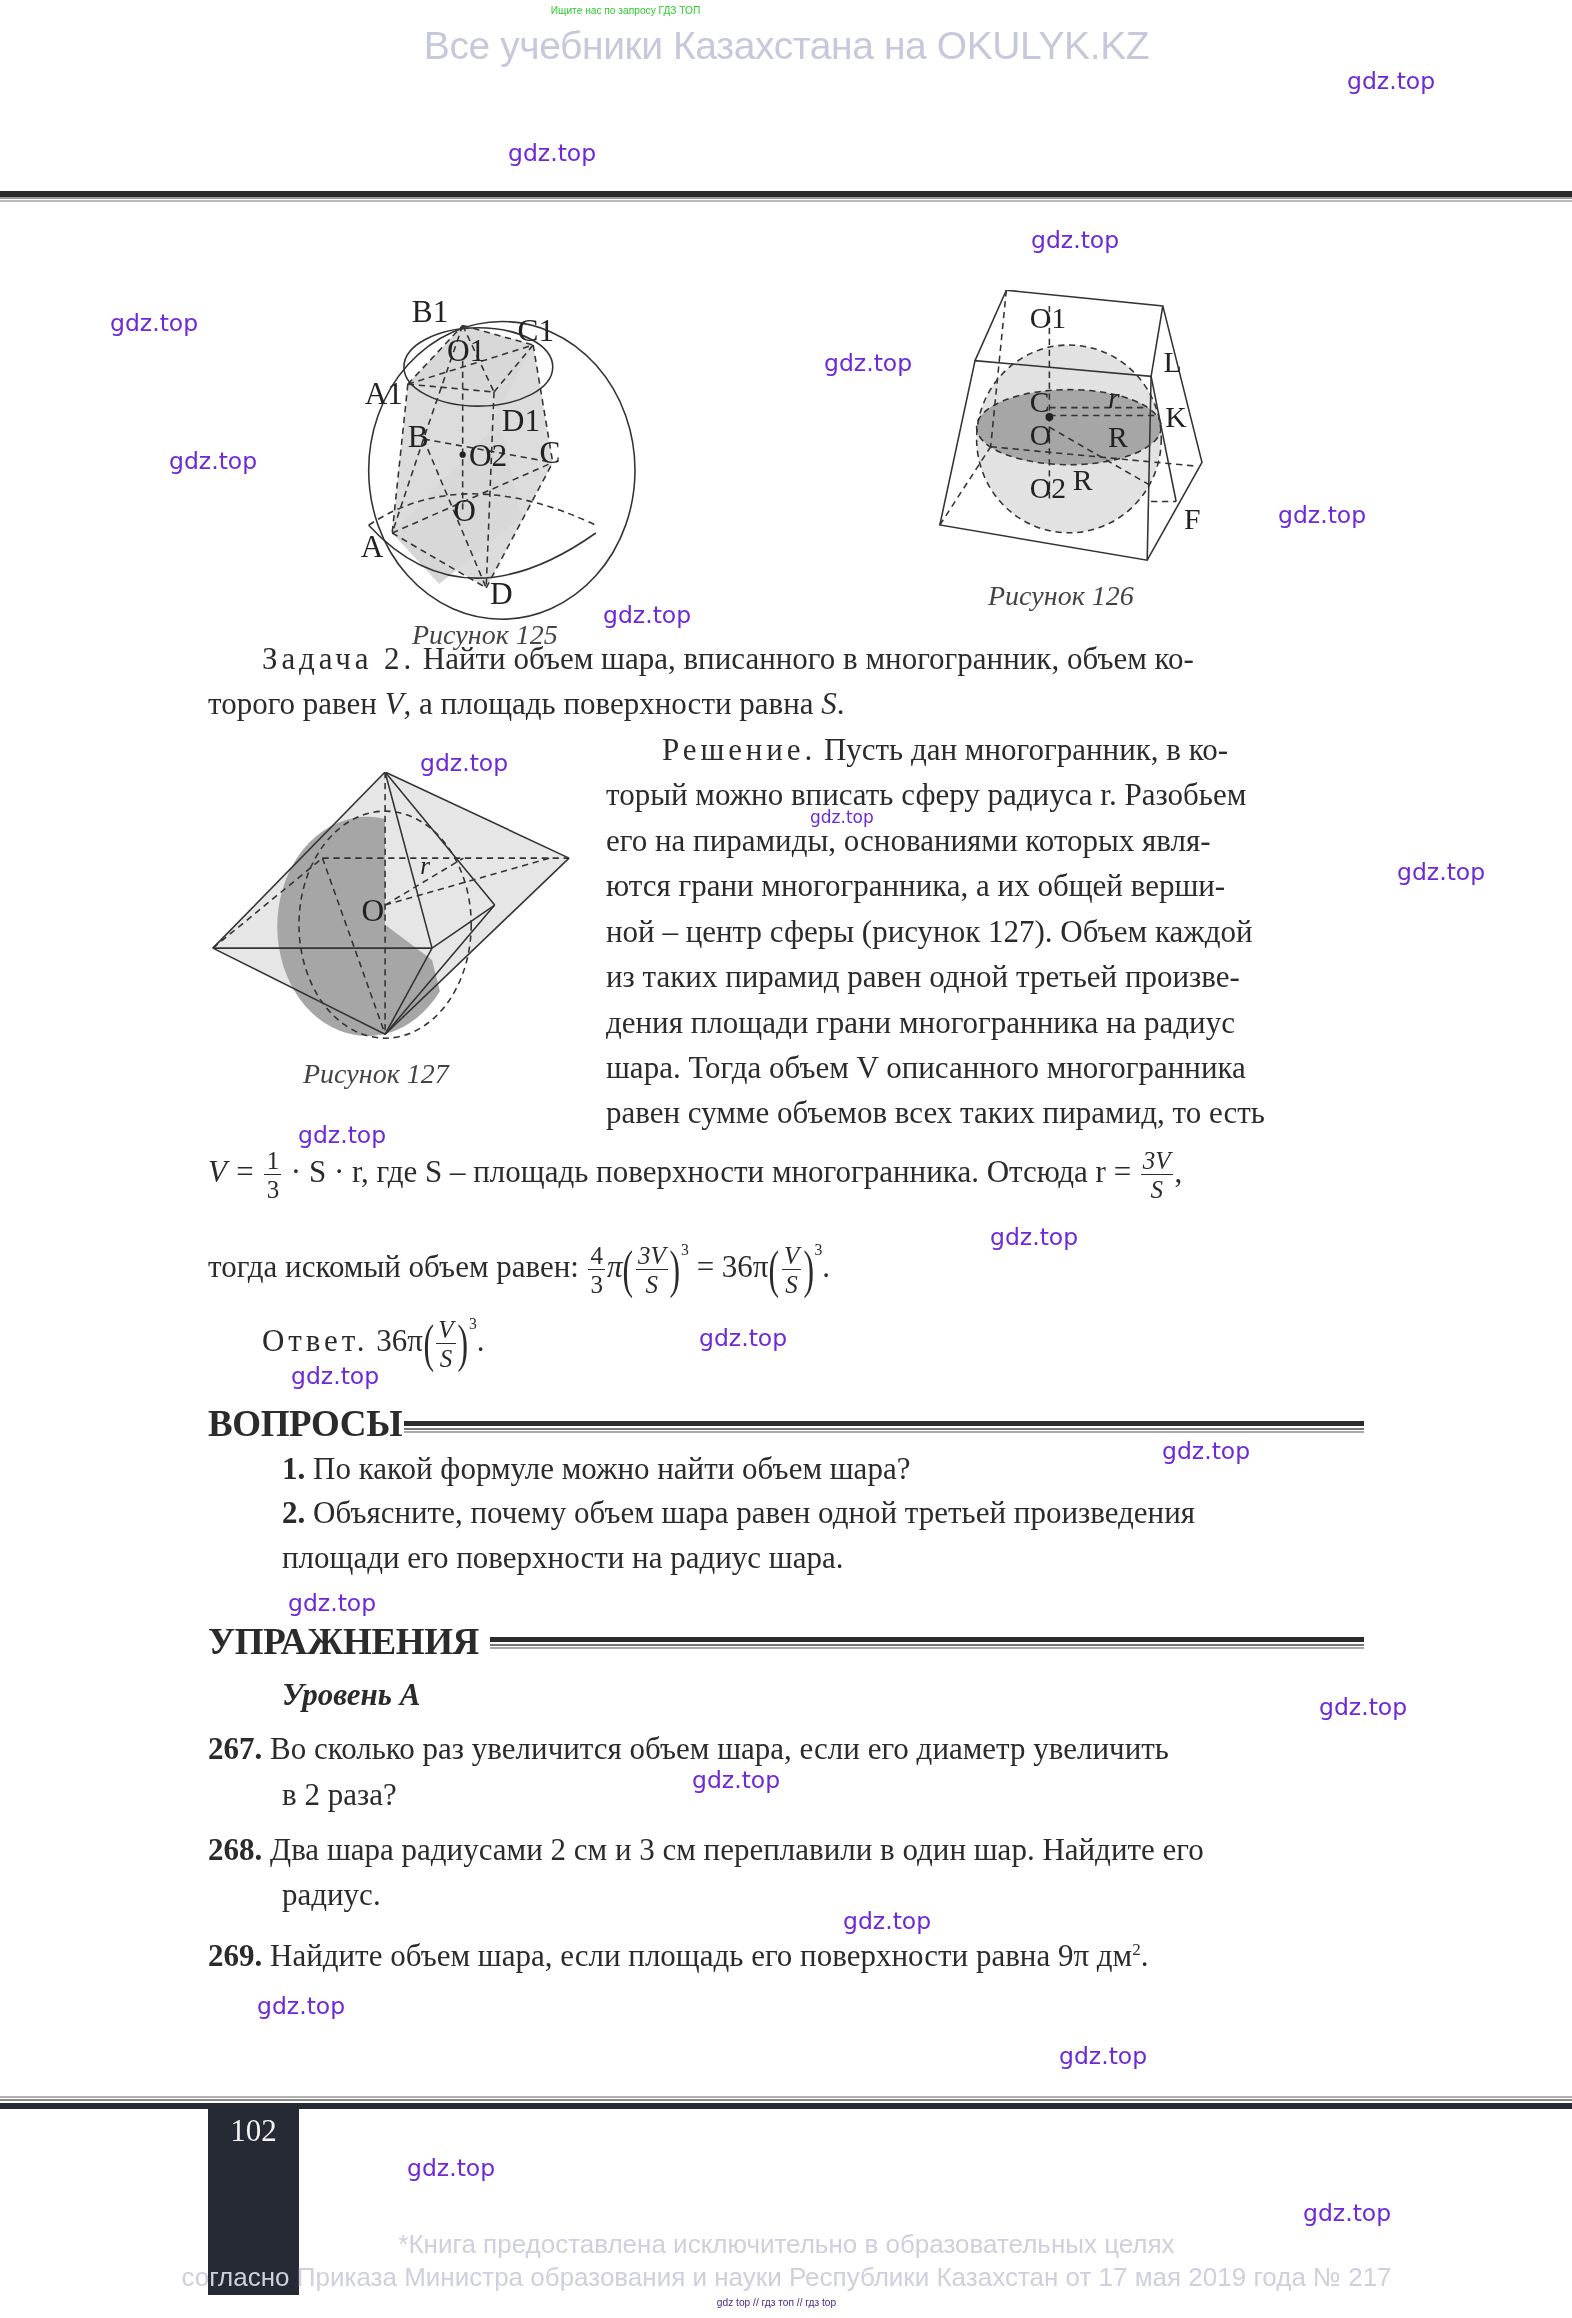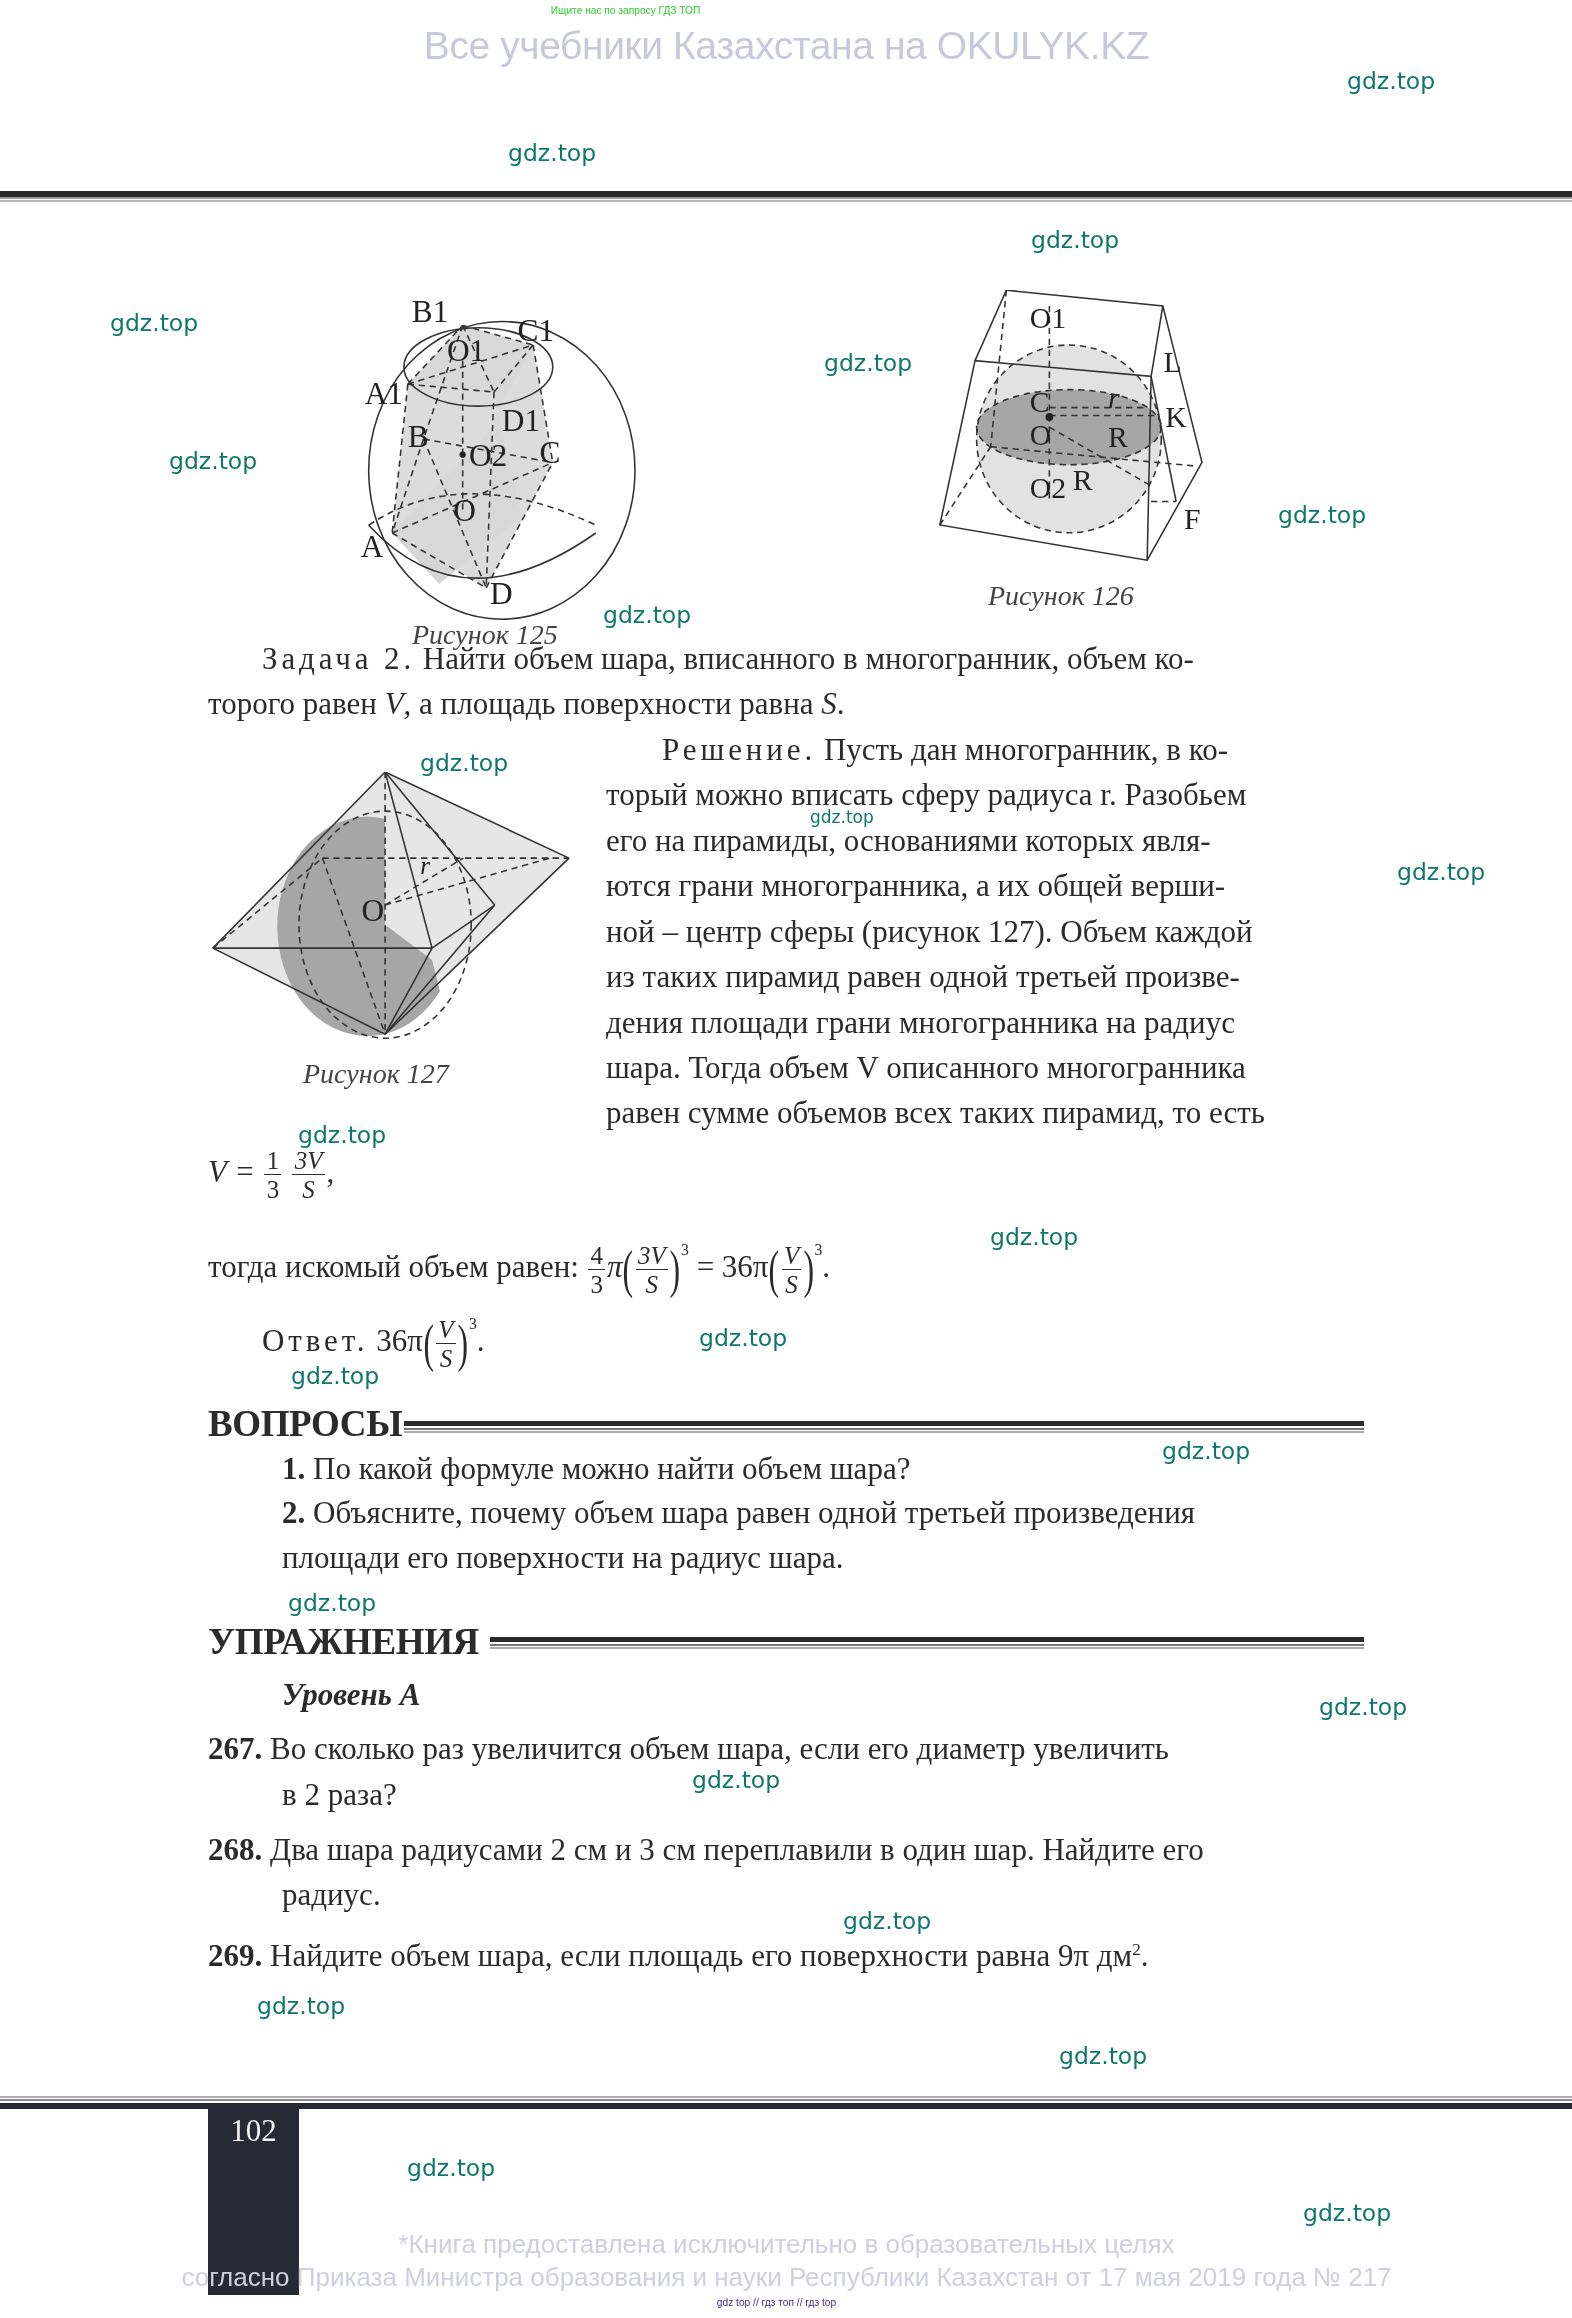--- a/index.html
+++ b/index.html
@@ -5,21 +5,21 @@
   * { box-sizing: border-box; margin: 0; padding: 0; }
   html, body { width: 1573px; height: 2319px; background: #ffffff; overflow: hidden; }
   body { position: relative; font-family: "Liberation Serif", "DejaVu Serif", serif; color: #2a2a2a; }
 
   
   .green-note { position: absolute; top: 4.7px; left: 0; width: 1251px; text-align: center;
     font-family: "Liberation Sans", "DejaVu Sans", sans-serif; font-size: 10.2px; color: #2ecc2e; }
   .site-title { position: absolute; top: 23.5px; left: 0; width: 1573px; text-align: center;
     font-family: "Liberation Sans", "DejaVu Sans", sans-serif; font-size: 39px; color: #c8c8dc; letter-spacing: -0.4px; }
 
-  .wm { position: absolute; font-family: "DejaVu Sans", "Liberation Sans", sans-serif; font-size: 23.5px; color: #0f766e; white-space: nowrap; }
+  .wm { position: absolute; font-family: "DejaVu Sans", "Liberation Sans", sans-serif; font-size: 23.5px; color: #6d28d9; white-space: nowrap; }
   .wm.small { font-size: 17px; }
 
   
   .rule-top { position: absolute; left: 0; top: 191px; width: 1573px; height: 12.5px; }
   .rule-top .dark { position: absolute; left: 0; top: 0; width: 100%; height: 5.5px; background: #2a2a2a; }
   .rule-top .g1 { position: absolute; left: 0; top: 6.3px; width: 100%; height: 1.6px; background: #9a9a9a; }
   .rule-top .g2 { position: absolute; left: 0; top: 9.4px; width: 100%; height: 1.6px; background: #b8b8b8; }
 
   .rule-bottom { position: absolute; left: 0; top: 2096px; width: 1573px; height: 14px; }
   .rule-bottom .g1 { position: absolute; left: 0; top: 0; width: 100%; height: 1.6px; background: #b0b0b0; }
@@ -202,20 +202,21 @@
 <div class="txt" style="left:606px; top:863px;">ются грани многогранника, а их общей верши-</div>
 <div class="txt" style="left:606px; top:909px;">ной – центр сферы (рисунок 127). Объем каждой</div>
 <div class="txt" style="left:606px; top:954px;">из таких пирамид равен одной третьей произве-</div>
 <div class="txt" style="left:606px; top:1000px;">дения площади грани многогранника на радиус</div>
 <div class="txt" style="left:606px; top:1045px;">шара. Тогда объем V описанного многогранника</div>
 <div class="txt" style="left:606px; top:1090px;">равен сумме объемов всех таких пирамид, то есть</div>
 
 <div class="txt" style="left:208px; top:1140px; line-height:63px;">
   <span class="it">V =</span>
   <span class="frac"><span class="num">1</span><span class="den">3</span></span>
+  <span>· S · r, где S – площадь поверхности многогранника. Отсюда r =</span>
   <span class="frac it"><span class="num">3V</span><span class="den">S</span></span><span>,</span>
 </div>
 
 <div class="txt" style="left:208px; top:1218px; line-height:63px;">
   <span>тогда искомый объем равен:</span>
   <span class="frac"><span class="num">4</span><span class="den">3</span></span><span class="it">π</span><span class="paren">(</span><span class="frac it"><span class="num">3V</span><span class="den">S</span></span><span class="paren">)</span><sup class="cube">3</sup>
   <span>= 36π</span><span class="paren">(</span><span class="frac it"><span class="num">V</span><span class="den">S</span></span><span class="paren">)</span><sup class="cube">3</sup><span>.</span>
 </div>
 
 <div class="txt" style="left:262px; top:1292px; line-height:63px;">

